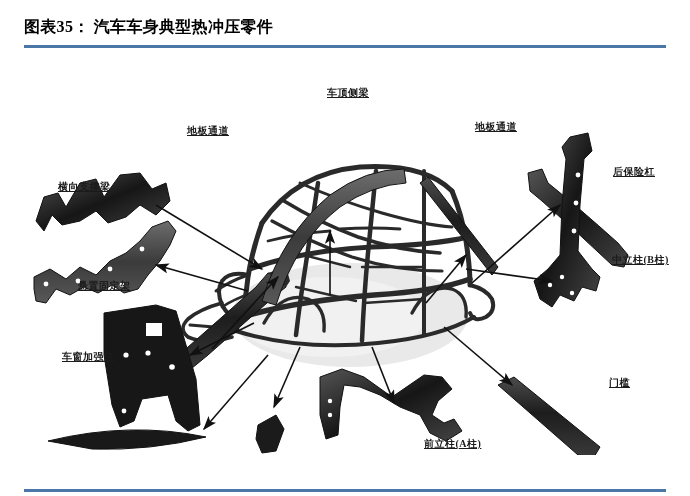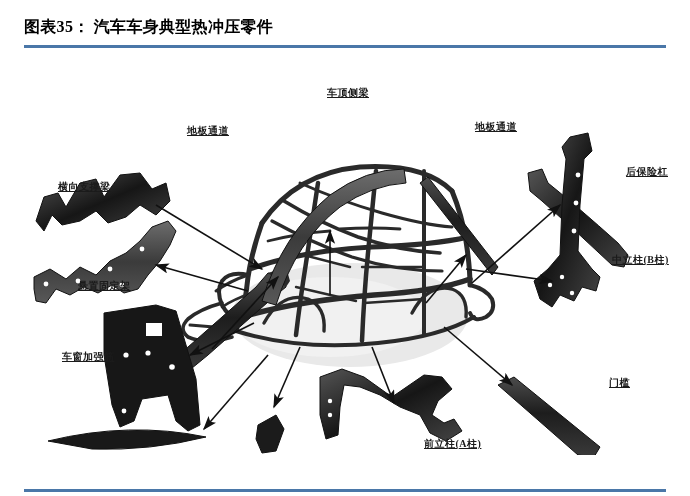--- a/index.html
+++ b/index.html
@@ -246,21 +246,21 @@
   </div>
 
   <div class="lbl" style="left:58px;  top:182px;">横向支撑梁</div>
 
   <div class="lbl" style="left:187px; top:126px;">地板通道</div>
 
   <div class="lbl" style="left:327px; top:88px;">车顶侧梁</div>
 
   <div class="lbl" style="left:475px; top:122px;">地板通道</div>
 
-  <div class="lbl" style="left:626px; top:167px;">后保险杠</div>
+  <div class="lbl" style="left:613px; top:167px;">后保险杠</div>
 
   <div class="lbl" style="left:612px; top:255px;">中立柱(B柱)</div>
 
   <div class="lbl" style="left:609px; top:378px;text-align:right;">门槛</div>
 
   <div class="lbl" style="left:424px; top:407px;margin-top:32px;">前立柱(A柱)</div>
 
   <div class="lbl" style="left:78px;  top:281px;">悬置固定架</div>
 
   <div class="lbl" style="left:62px;  top:352px;">车窗加强筋</div>

